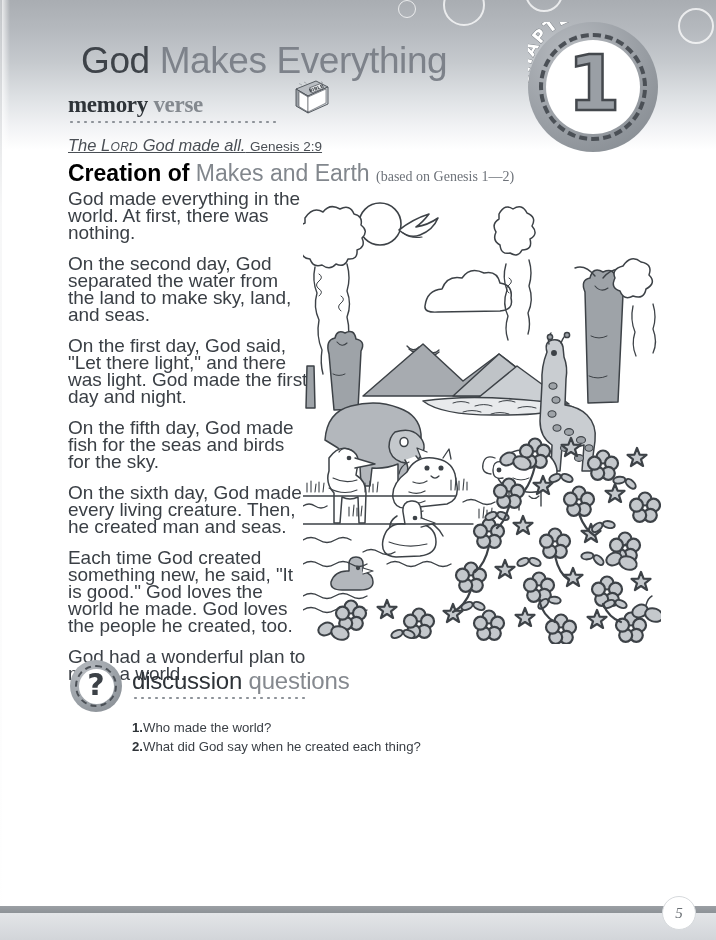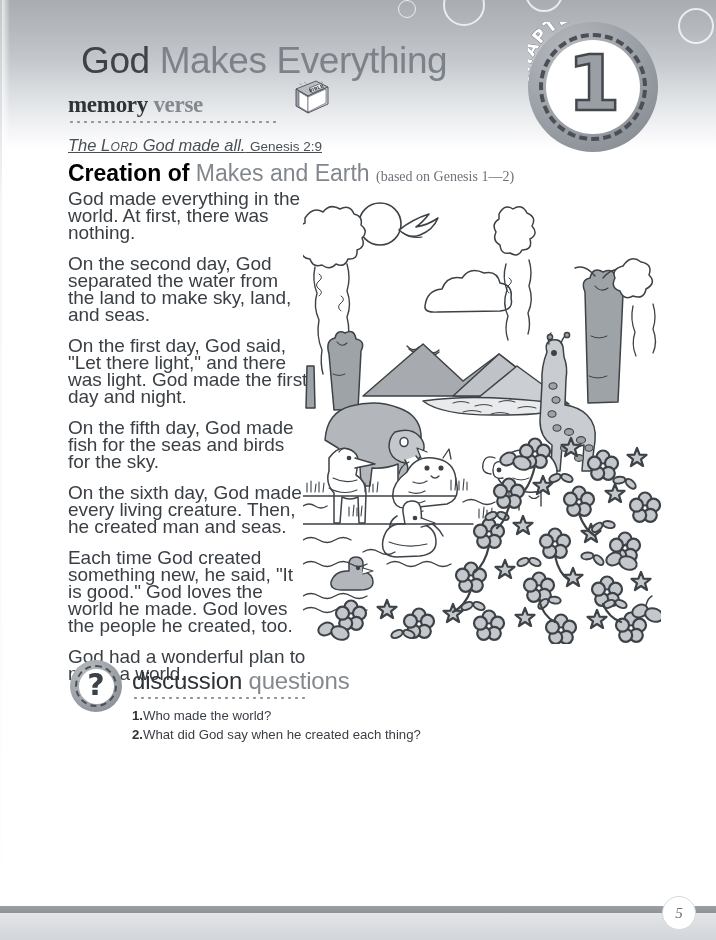--- a/index.html
+++ b/index.html
@@ -242,21 +242,21 @@
   .dq-head {
     font-size: 24px;
     color: #2e3338;
     letter-spacing: -0.2px;
     line-height: 1.05;
     white-space: nowrap;
     margin-top: 8px;
   }
   .dq-head .dq-light { color: #85898f; }
 
-  .dq-list { margin-top: 7px; }
+  .dq-list { margin-top: 19px; }
   .dq-item {
     font-size: 13.2px;
     color: #3a3f45;
     line-height: 18.5px;
     white-space: nowrap;
   }
   .dq-item .dq-num { font-weight: bold; color: #2e3338; }
 
   
   .footer-dark {

